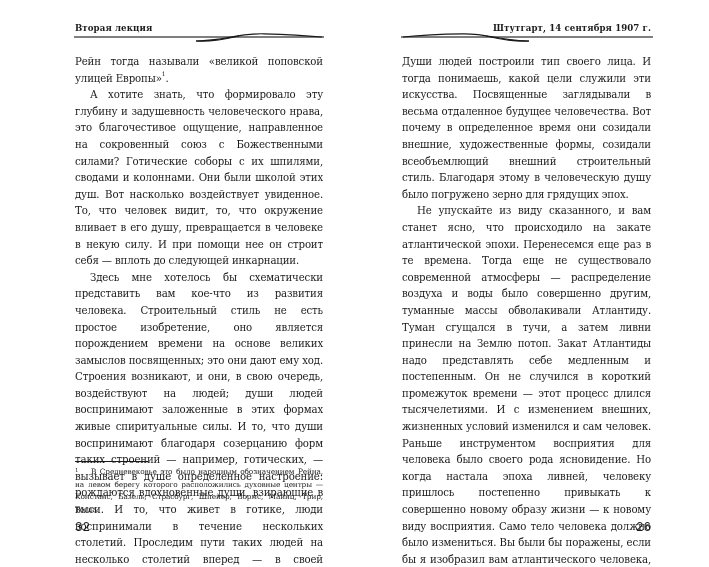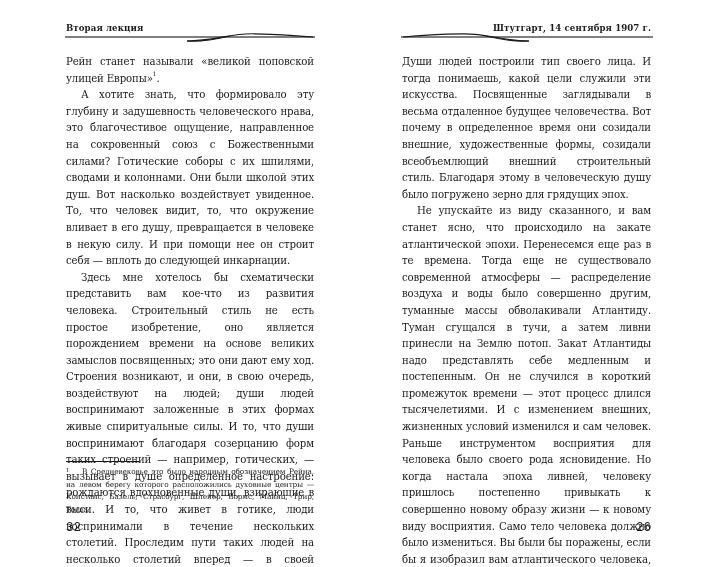--- a/index.html
+++ b/index.html
@@ -1,18 +1,18 @@
 <!DOCTYPE html>
 <html><head>
   <meta charset="utf-8">
   <style>
     html, body { margin: 0; padding: 0; background: #ffffff; }
     body { width: 709px; height: 567px; position: relative; overflow: hidden; color: #1a1a1a; }
     .page { position: absolute; top: 0; height: 567px; }
-    .page-left { left: 7px; width: 354px; }
+    .page-left { left: 16px; width: 354px; }
     .page-right { left: 354px; width: 355px; }
     .running-head {
       position: absolute; top: 23px; height: 14px;
       font-family: "DejaVu Serif", serif; font-size: 8.6px; font-weight: bold;
       letter-spacing: 0.1px; white-space: nowrap;
     }
     .page-left .running-head { left: 59px; }
     .page-right .running-head { right: 58px; }
     .head-rule { position: absolute; top: 33px; }
     .page-left .head-rule { left: 58px; width: 250px; }
@@ -46,21 +46,21 @@
 
 <div class="page page-left">
   <div class="running-head">Вторая лекция</div>
   <svg class="head-rule" width="250" height="14" viewBox="0 0 250 14">
     <line x1="0" y1="4" x2="250" y2="4" stroke="#555" stroke-width="1.3"></line>
     <path d="M122,8 C150,8 165,0 190,0.8 C215,1.5 232,2.5 248,4" fill="none" stroke="#1a1a1a" stroke-width="1.2"></path>
     <path d="M122,8 C135,9 150,6.5 165,3" fill="none" stroke="#1a1a1a" stroke-width="1.2"></path>
   </svg>
 
   <div class="body-text">
-    <p><span>Рейн станет называли «великой поповской улицей Европы»</span><sup>1</sup><span>.</span></p>
+    <p><span>Рейн тогда называли «великой поповской улицей Европы»</span><sup>1</sup><span>.</span></p>
     <p class="indent">А хотите знать, что формировало эту глубину и задушевность человеческого нрава, это благочестивое ощущение, направленное на сокровенный союз с Божественными силами? Готические соборы с их шпилями, сводами и колоннами. Они были школой этих душ. Вот насколько воздействует увиденное. То, что человек видит, то, что окружение вливает в его душу, превращается в человеке в некую силу. И при помощи нее он строит себя — вплоть до следующей инкарнации.</p>
     <p class="indent">Здесь мне хотелось бы схематически представить вам кое-что из развития человека. Строительный стиль не есть простое изобретение, оно является порождением времени на основе великих замыслов посвященных; это они дают ему ход. Строения возникают, и они, в свою очередь, воздействуют на людей; души людей воспринимают заложенные в этих формах живые спиритуальные силы. И то, что души воспринимают благодаря созерцанию форм таких строений — например, готических, — вызывает в душе определенное настроение: рождаются вдохновенные души, взирающие в выси. И то, что живет в готике, люди воспринимали в течение нескольких столетий. Проследим пути таких людей на несколько столетий вперед — в своей следующей инкарнации они несут на своем лице отпечаток этого углубленного душевного строя.</p>
   </div>
 
   <div class="fn-rule"></div>
   <div class="footnote">
     <span class="fn-num">1</span><span>В Средневековье это было народным обозначением Рейна, на левом берегу которого расположились духовные центры — Констанс, Базель, Страсбург, Шпейер, Вормс, Майнц, Трир, Тогда.</span>
   </div>
 
   <div class="page-number">32</div>

